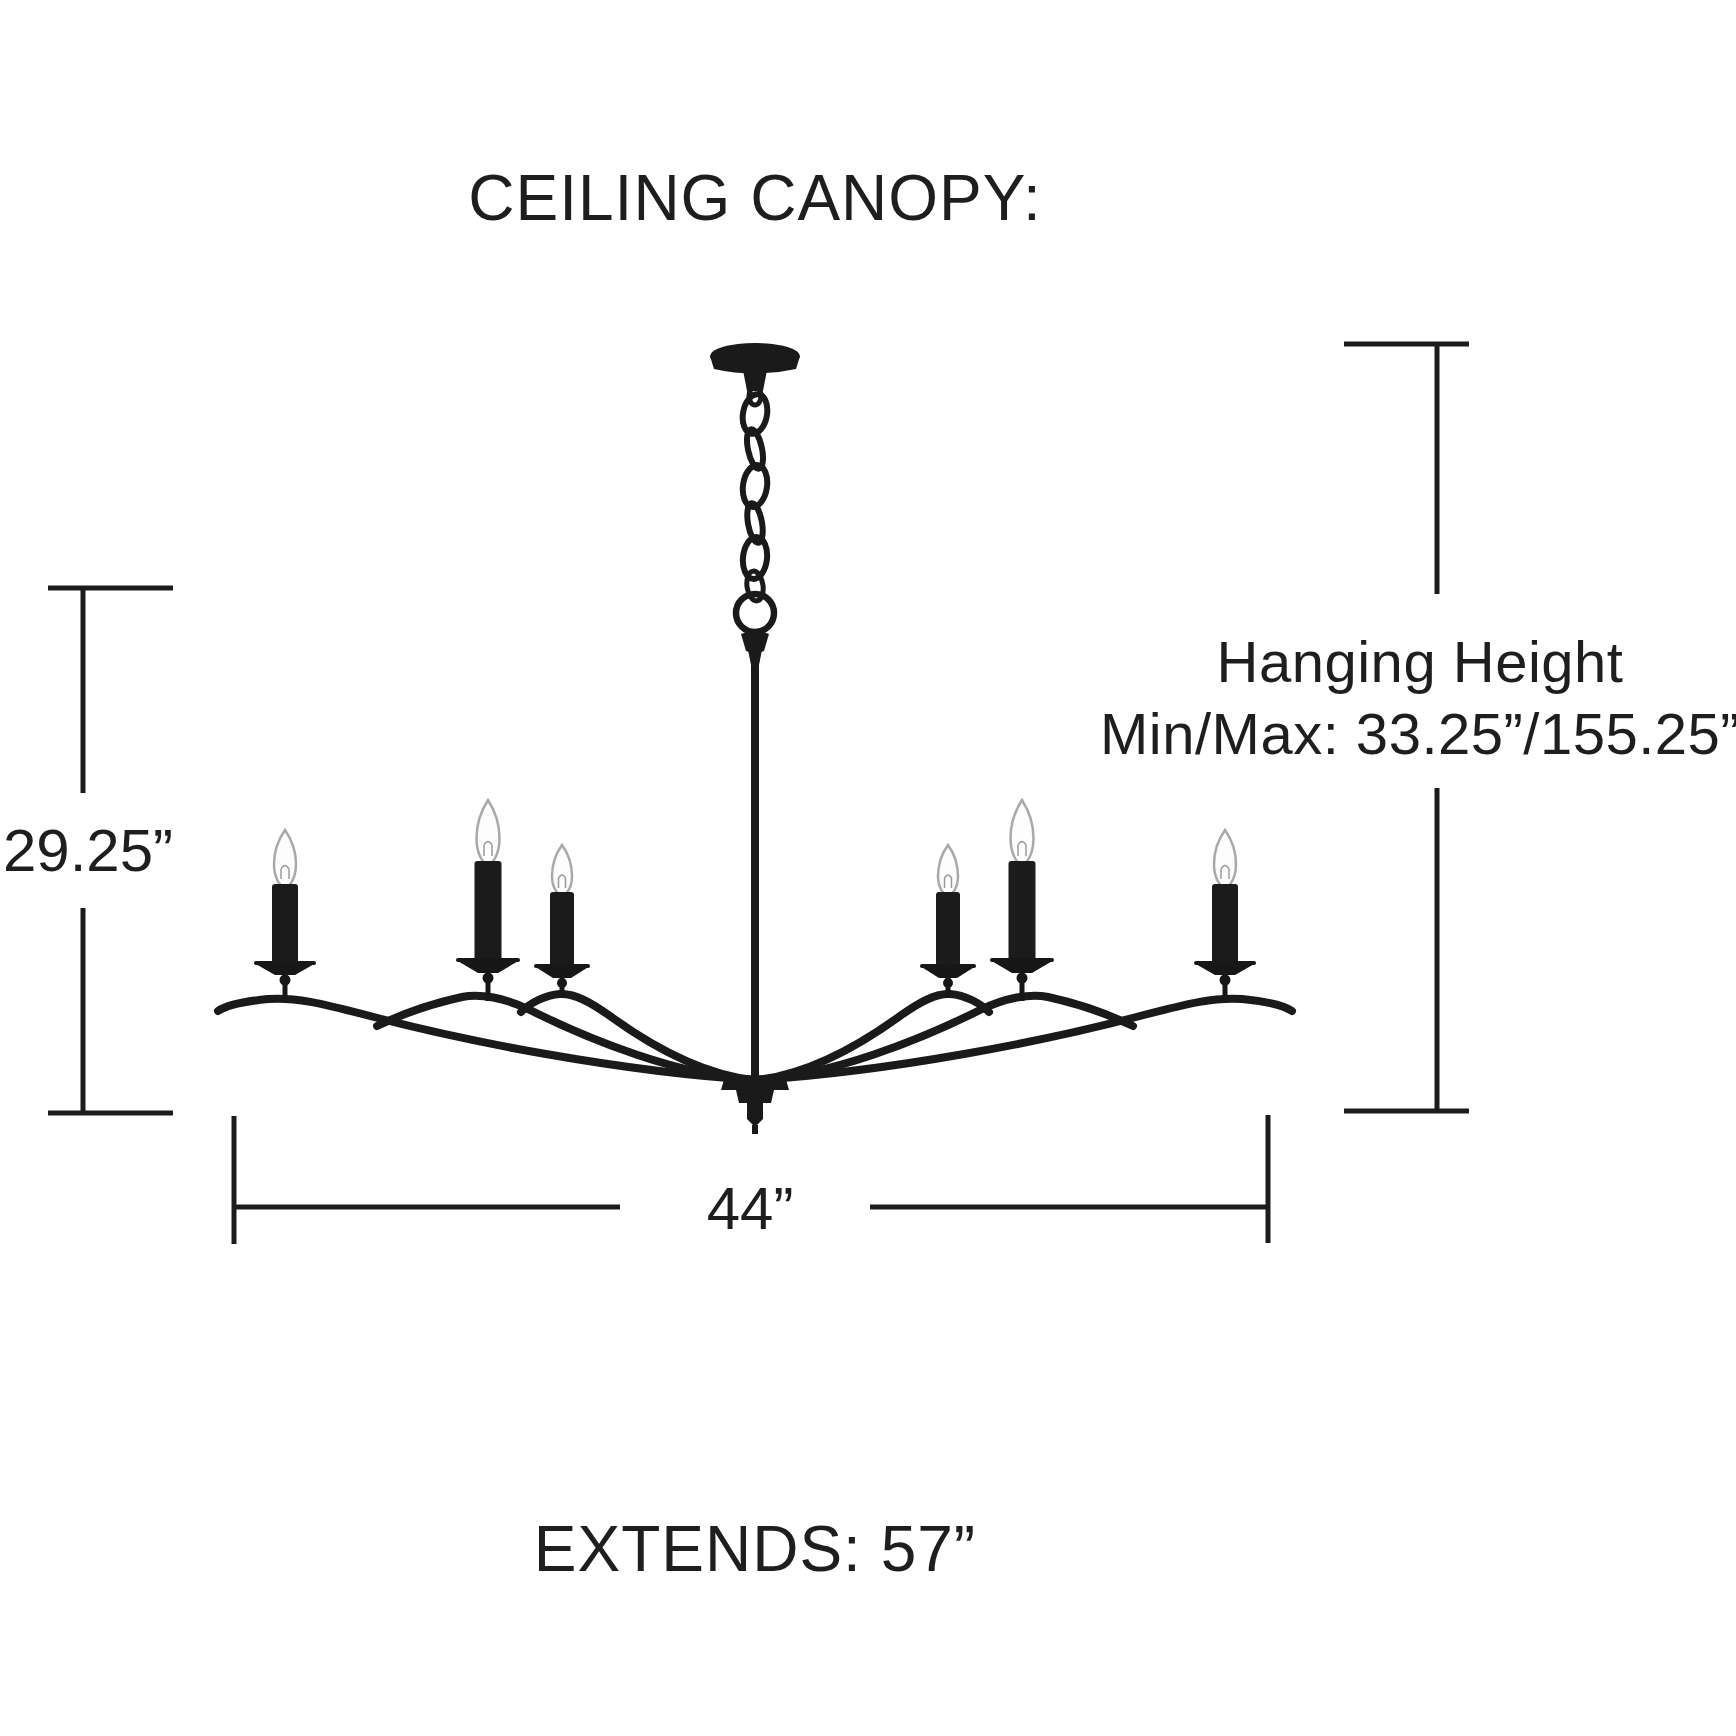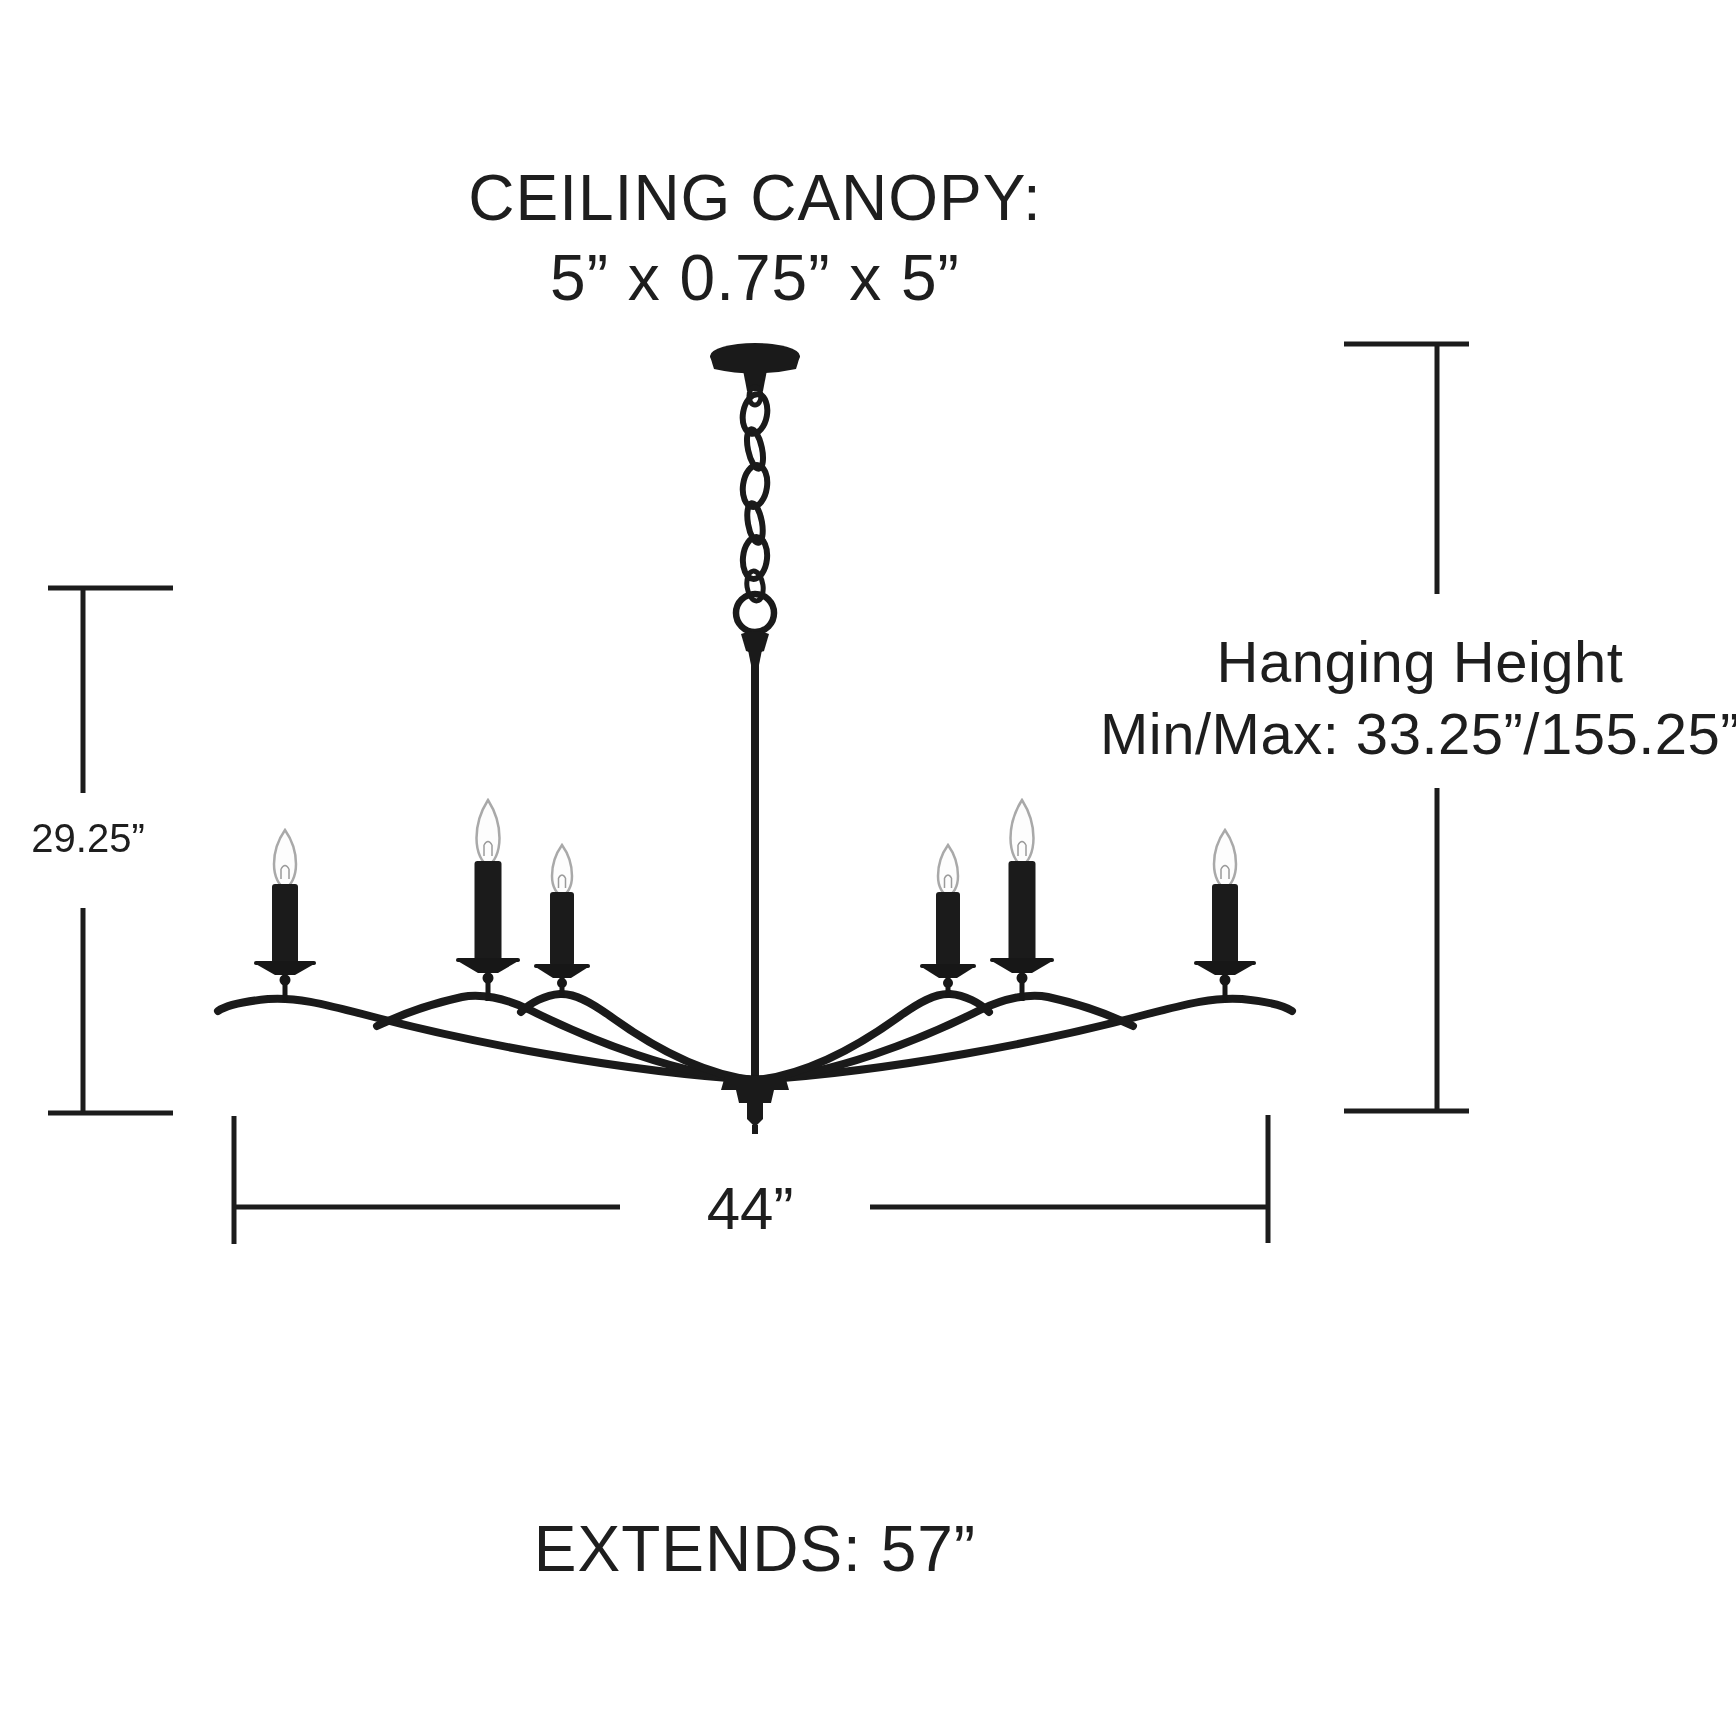--- a/index.html
+++ b/index.html
@@ -21,40 +21,39 @@
   #canopy-label{
     left:255px;top:158px;width:1000px;
     font-size:64px;line-height:80px;letter-spacing:1px;
   }
   #hanging-label{
     left:1100px;top:626px;width:640px;
     font-size:58px;line-height:72px;letter-spacing:0.5px;
   }
   #height-label{
     left:0px;top:816px;width:176px;
-    font-size:40px;
+    font-size:60px;
   }
   #width-label{
     left:655px;top:1174px;width:190px;
     font-size:60px;
   }
   #extends-label{
     left:255px;top:1512px;width:1000px;
     font-size:64px;letter-spacing:1px;
   }
   svg.diagram{position:absolute;left:0;top:0;}
 </style>
 </head>
 <body>
 
 <div class="stage">
 
   <div class="lbl" id="canopy-label">
     <span>CEILING CANOPY:</span>
-    <span>5” x 0.75” x 5”</span>
   </div>
 
   <div class="lbl" id="hanging-label">
     <span>Hanging Height</span>
     <span>Min/Max: 33.25”/155.25”</span>
   </div>
 
   <div class="lbl" id="height-label">29.25”</div>
 
   <div class="lbl" id="width-label">44”</div>

